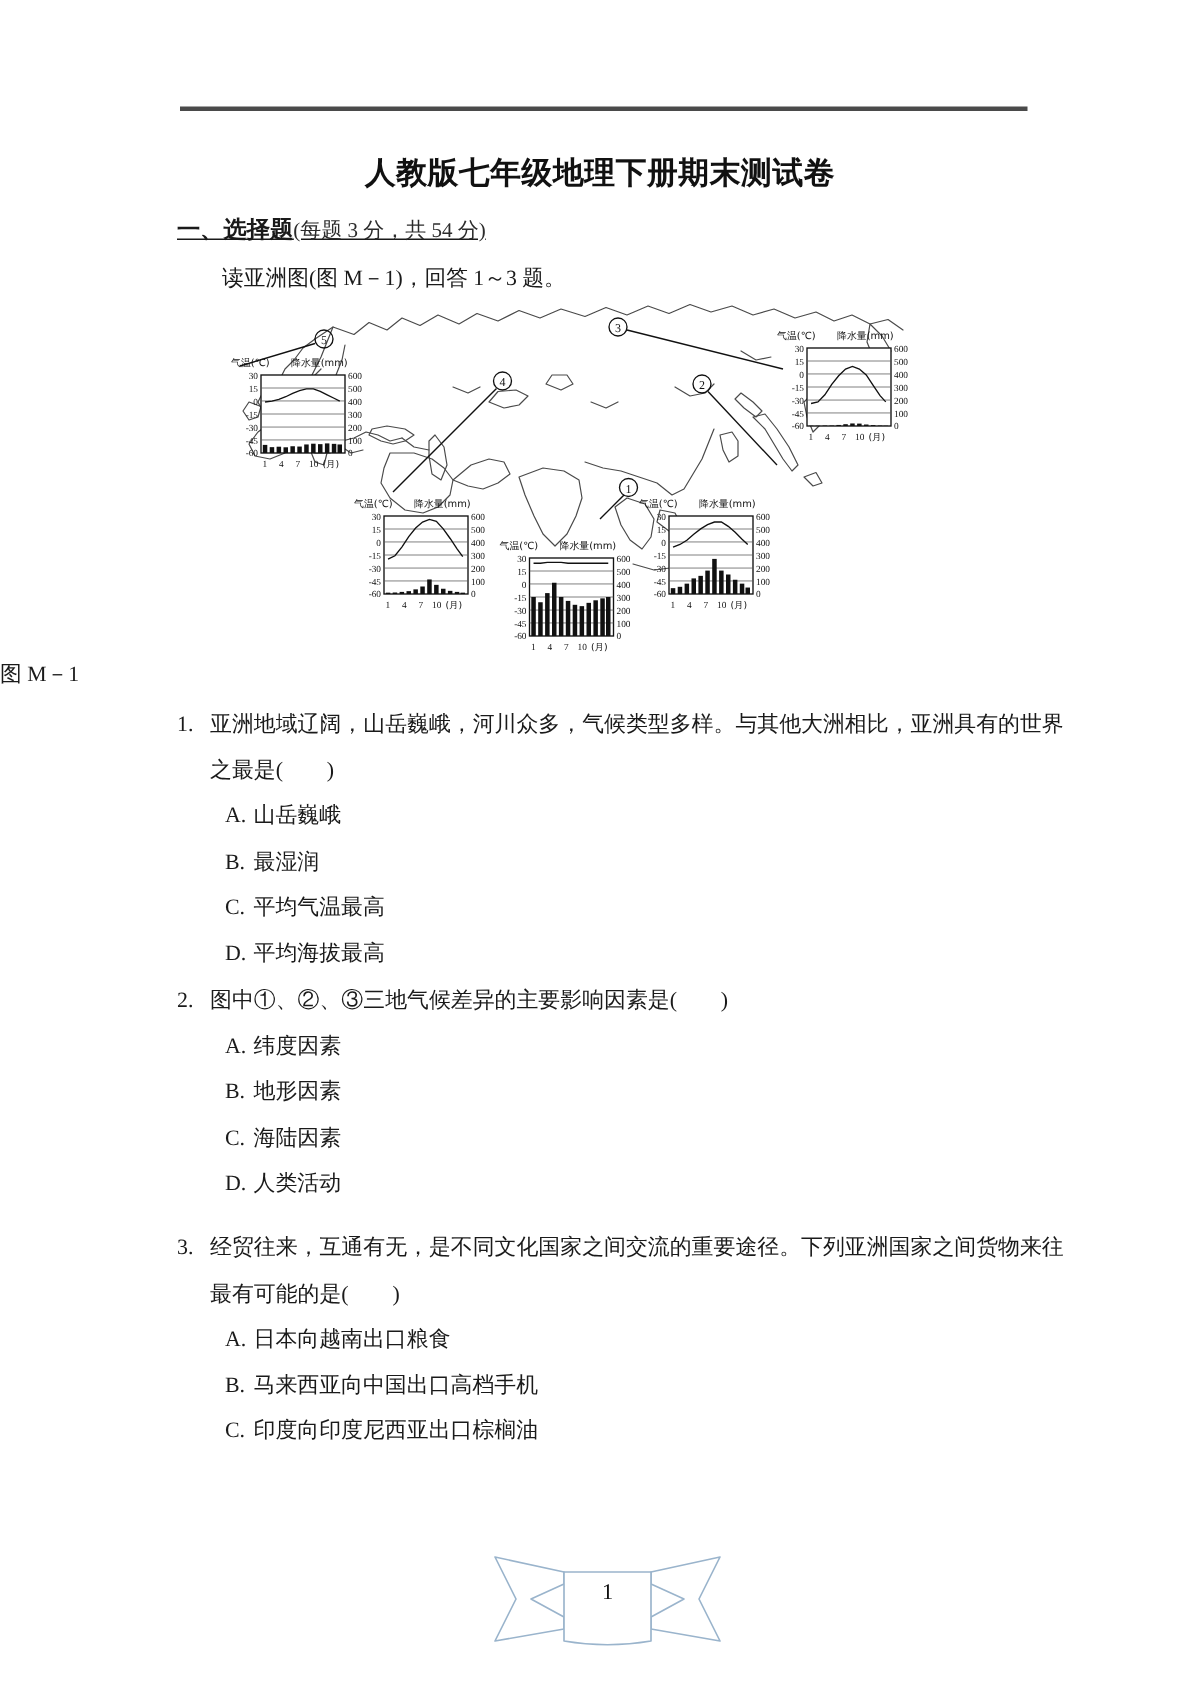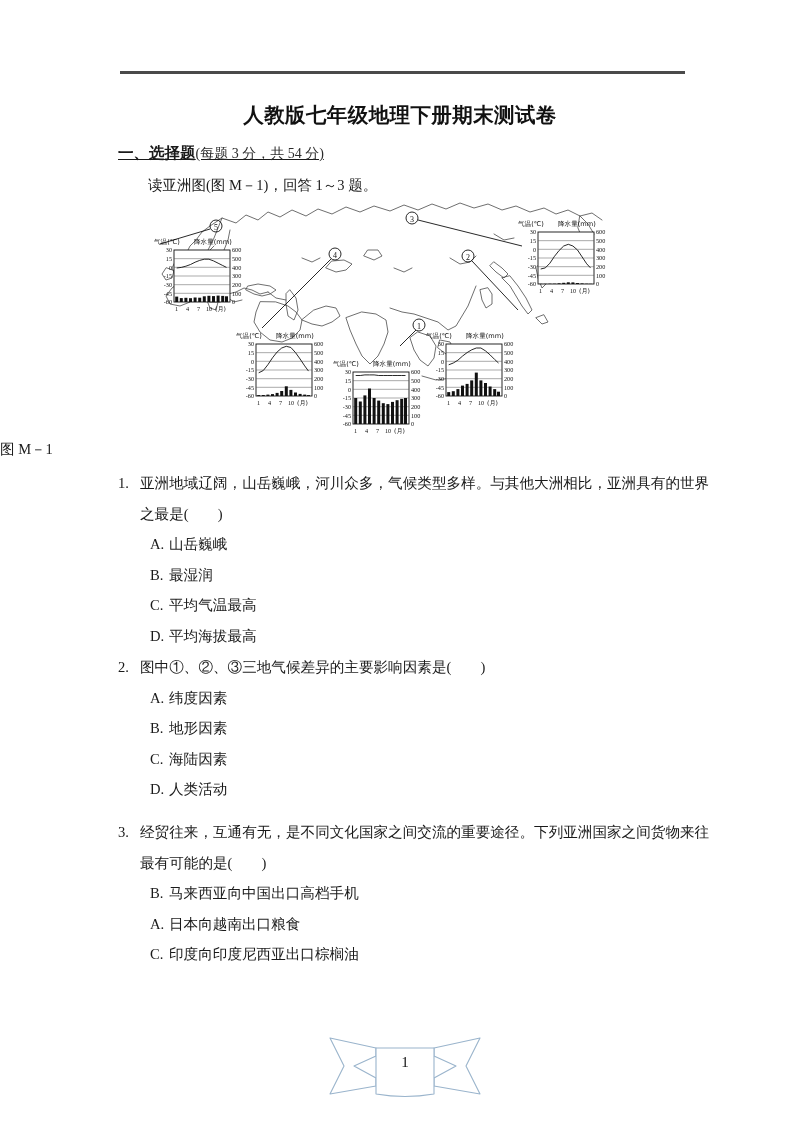--- a/index.html
+++ b/index.html
@@ -552,24 +552,24 @@
       <span class="opt-key">D.</span><span>人类活动</span>
     </div>
   </div>
 
   <div class="q" style="top:817px;">
     <div class="q-stem">
       <span class="q-num">3.</span>
       <span>经贸往来，互通有无，是不同文化国家之间交流的重要途径。下列亚洲国家之间货物来往最有可能的是(　　)</span>
     </div>
     <div class="q-opt">
+      <span class="opt-key">A.</span><span>日本向越南出口粮食</span>
+    </div>
+    <div class="q-opt">
       <span class="opt-key">B.</span><span>马来西亚向中国出口高档手机</span>
-    </div>
-    <div class="q-opt">
-      <span class="opt-key">A.</span><span>日本向越南出口粮食</span>
     </div>
     <div class="q-opt">
       <span class="opt-key">C.</span><span>印度向印度尼西亚出口棕榈油</span>
     </div>
   </div>
 
   <div class="ribbon">
     <svg width="170" height="80" viewBox="0 0 170 80" xmlns="http://www.w3.org/2000/svg">
       <g fill="none" stroke="#9ab4cc" stroke-width="1.1" stroke-linejoin="round">
 

